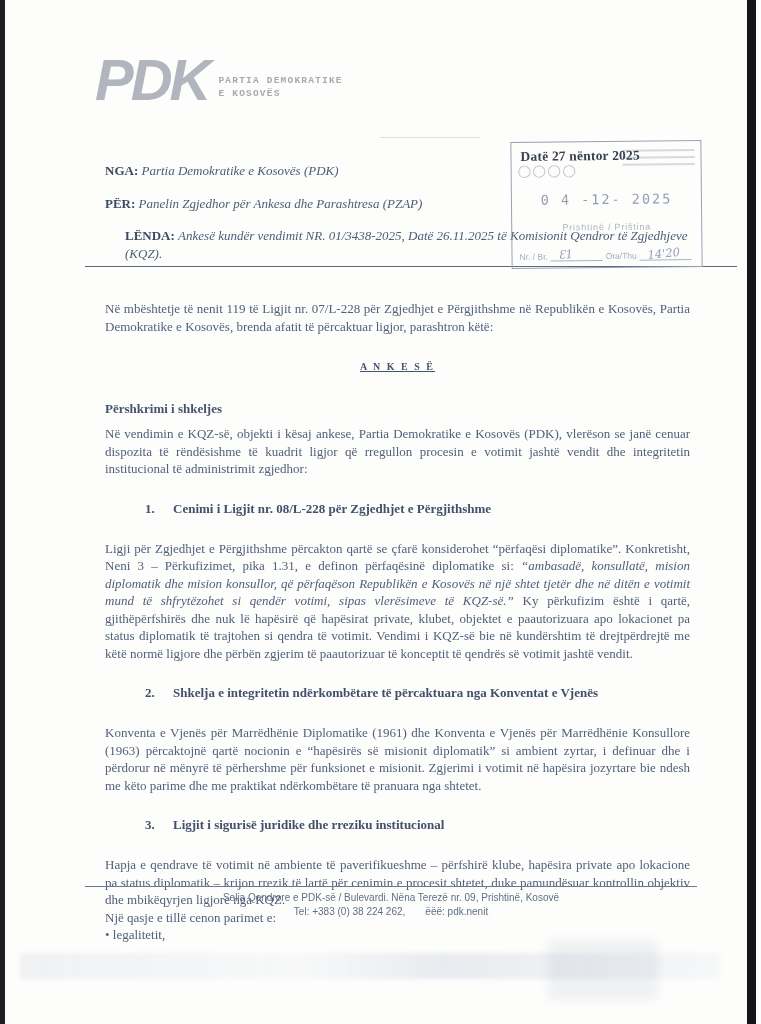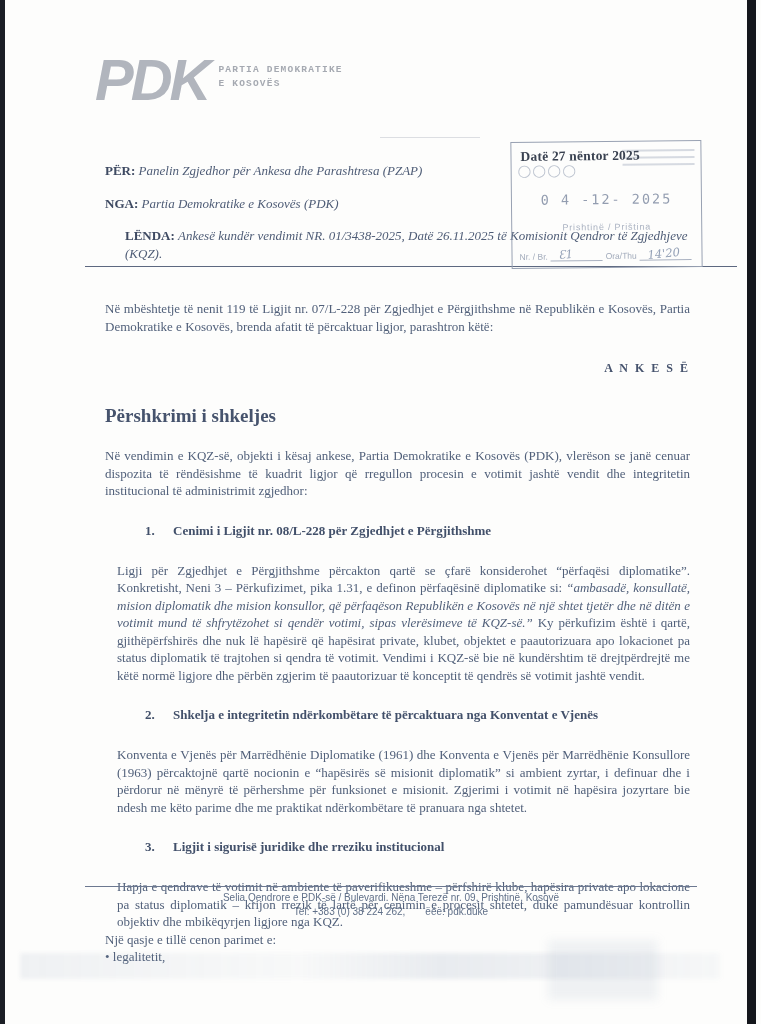--- a/index.html
+++ b/index.html
@@ -10,21 +10,21 @@
     position:relative; width:761px; height:1024px;
     background:#fdfdfc; overflow:hidden; margin:0 auto;
   }
 
   
   .edge-left  { position:absolute; left:0; top:0; width:5px; height:1024px; background:#1b1e25; }
   .edge-right { position:absolute; left:747px; top:0; width:9px; height:1024px; background:#14161c; }
   .fold-line  { position:absolute; left:380px; top:137px; width:100px; height:1px; background:#dcdee2; }
 
   
-  .logo { position:absolute; left:95px; top:52px; display:flex; align-items:center; }
+  .logo { position:absolute; left:95px; top:52px; display:flex; align-items:flex-end; }
   .logo-acronym {
     font-family:"Liberation Sans", sans-serif; font-style:italic; font-weight:bold;
     font-size:58px; line-height:0.95; color:#b1b5bd; letter-spacing:-3px;
   }
   .logo-org {
     font-family:Liberation Mono, monospace; font-size:9.5px; letter-spacing:1.2px;
     color:#a5a9b1; margin-left:10px; margin-bottom:6px; line-height:1.45; font-weight:bold;
   }
 
   
@@ -35,31 +35,31 @@
   .field-row { font-size:13.5px; line-height:17px; margin-bottom:15px; text-align:left; }
   .field-row:last-child { margin-bottom:0;margin-left:20px; }
   .field-label { font-weight:bold; color:#3e4a62; }
   .field-value { font-style:italic; color:#4e5c76; }
 
   .header-separator { position:absolute; left:85px; top:266px; width:652px; height:0; border-top:1.6px solid #5d6880; }
 
   .intro { margin-top:38px; }
 
   .doc-title {
-    margin-top:26px; text-align:right; font-weight:bold; font-size:12px;
-    letter-spacing:2px; color:#46536d;
-  }
-
-  .doc-subtitle { margin-top:29px; font-weight:bold; font-size:19px; color:#46536d; }
-
-  .assessment { margin-top:20px; }
+    margin-top:26px; text-align:center; font-weight:bold; font-size:10px;
+    letter-spacing:2px; color:#46536d;text-decoration:underline;
+  }
+
+  .doc-subtitle { margin-top:29px; font-weight:bold; font-size:13px; color:#46536d; }
+
+  .assessment { margin-top:8px; }
 
   .sec-heading { margin-top:23px; margin-left:40px; font-weight:bold; font-size:13px; color:#42506a; display:flex; }
   .sec-num { width:28px; flex:none; }
-  .sec-para { margin-top:23px;margin-left:12px; }
+  .sec-para { margin-top:23px; }
   .quote { font-style:italic; }
   .plain-line { text-align:left !important; }
 
   
   .stamp {
     position:absolute; left:511px; top:141px; width:191px; height:127px;
     border:1.3px solid #98a1b2; transform:rotate(-0.6deg); z-index:3; background:transparent;
   }
   .stamp-dateline {
     position:absolute; left:9px; top:6px; font-weight:bold; font-size:13.5px;
@@ -121,22 +121,22 @@
     <div class="logo-acronym">PDK</div>
     <div class="logo-org">
       <div>PARTIA DEMOKRATIKE</div>
       <div>E KOSOVËS</div>
     </div>
   </div>
 
   <div class="content">
 
     <div class="fields">
+      <p class="field-row plain-line"><span class="field-label">NGA:</span> <span class="field-value">Partia Demokratike e Kosovës (PDK)</span></p>
       <p class="field-row plain-line"><span class="field-label">PËR:</span> <span class="field-value">Panelin Zgjedhor për Ankesa dhe Parashtresa (PZAP)</span></p>
-      <p class="field-row plain-line"><span class="field-label">NGA:</span> <span class="field-value">Partia Demokratike e Kosovës (PDK)</span></p>
       <p class="field-row plain-line"><span class="field-label">LËNDA:</span> <span class="field-value">Ankesë kundër vendimit NR. 01/3438-2025, Datë 26.11.2025 të Komisionit Qendror të Zgjedhjeve (KQZ).</span></p>
     </div>
 
     <p class="intro">Në mbështetje të nenit 119 të Ligjit nr. 07/L-228 për Zgjedhjet e Përgjithshme në Republikën e Kosovës, Partia Demokratike e Kosovës, brenda afatit të përcaktuar ligjor, parashtron këtë:</p>
 
     <div class="doc-title">A N K E S Ë</div>
 
     <div class="doc-subtitle">Përshkrimi i shkeljes</div>
 
     <p class="assessment">Në vendimin e KQZ-së, objekti i kësaj ankese, Partia Demokratike e Kosovës (PDK), vlerëson se janë cenuar dispozita të rëndësishme të kuadrit ligjor që rregullon procesin e votimit jashtë vendit dhe integritetin institucional të administrimit zgjedhor:</p>
@@ -182,19 +182,19 @@
         </span>
       <span>Ora/Thu</span>
       <span class="stamp-blank">
           <span class="hand">14'20</span>
         </span>
     </div>
   </div>
 
   <div class="footer">
     <div>Selia Qendrore e PDK-së / Bulevardi. Nëna Terezë nr. 09, Prishtinë, Kosovë</div>
-    <div><span>Tel: +383 (0) 38 224 262,</span><span class="footer-web">ëëë: pdk.duke</span></div>
+    <div><span>Tel: +383 (0) 38 224 262,</span><span class="footer-web">ëëë: pdk.nenit</span></div>
   </div>
 
   <div class="ghost-band"></div>
   <div class="ghost-blotch"></div>
 
 </div>
 
 </body></html>

